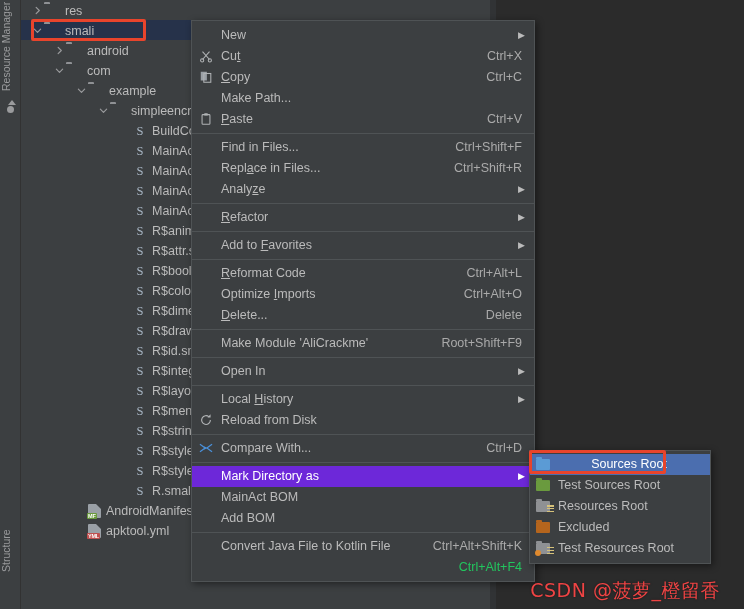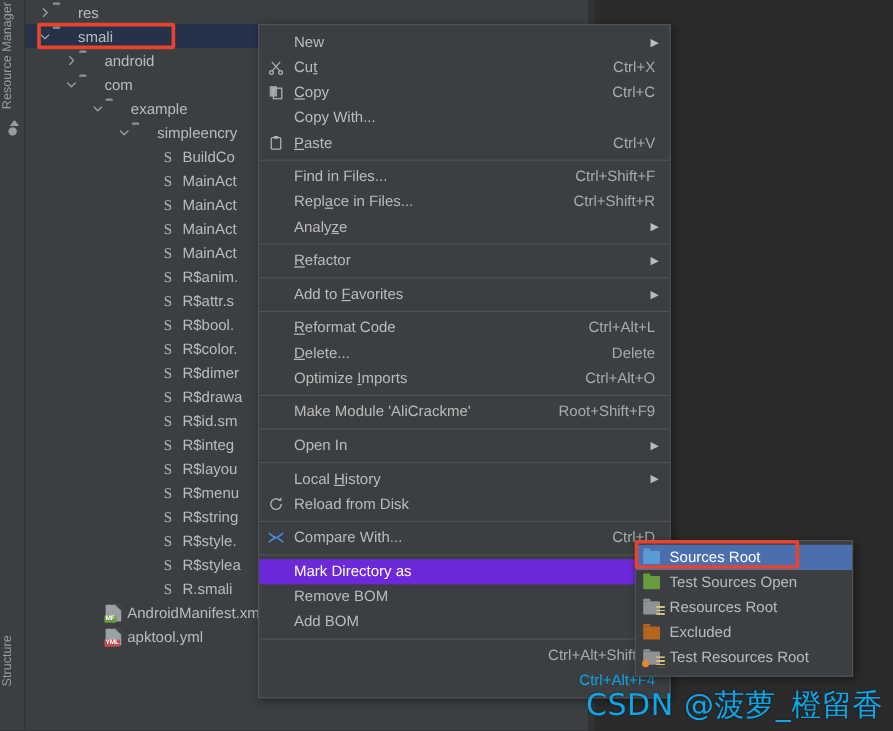--- a/index.html
+++ b/index.html
@@ -95,33 +95,33 @@
   }
   .editor-bg .gutter{
     position:absolute; left:0; top:0; width:6px; height:609px; background:#313335;
   }
 
   
   .ctx-menu {
     position: absolute; left: 191px; top: 20px; width: 344px;
     background: #3c3f41; border: 1px solid #4f5355;
     box-shadow: 2px 2px 7px rgba(0,0,0,0.45);
-    z-index: 30; padding: 4px 0 3px 0; margin-left: 24px;
+    z-index: 30; padding: 4px 0 3px 0;
   }
   .mi {
     position: relative; height: 21px; line-height: 21px;
     padding-left: 29px; padding-right: 12px;
     color: #bbbbbb; font-size: 12.5px; white-space: nowrap; cursor: default;
   }
   .mi.sel { background: #6d28d9; color: #ffffff; }
   .mi.disabled { color: #777777; }
   .mi .key {
     position: absolute; right: 12px; top: 0; color: #aaaaaa; font-size: 12.5px;
   }
-  .mi.disabled .key { color: #0ea5e9; }
+  .mi.disabled .key { color: #22c55e; }
   .mi .sub-arrow {
     position: absolute; right: 9px; top: 0; color: #bbbbbb; font-size: 9px;
   }
   .mi.sel .sub-arrow { color: #ffffff; }
   .mi .mi-icon {
     position: absolute; left: 7px; top: 3px; width: 16px; height: 16px;
   }
   .sep { height: 1px; background: #4f5355; margin: 3px 0; }
   .u { text-decoration: underline; }
 
@@ -130,42 +130,42 @@
     position: absolute; left: 529px; top: 450px; width: 182px;
     background: #3c3f41; border: 1px solid #4f5355;
     box-shadow: 2px 2px 7px rgba(0,0,0,0.45);
     z-index: 40; padding: 3px 0 4px 0;
   }
   .smi {
     position: relative; height: 21px; line-height: 21px;
     padding-left: 28px; padding-right: 10px;
     color: #bbbbbb; font-size: 12.5px; white-space: nowrap;
   }
-  .smi.sel { background: #4b6eaf; color: #ffffff; }
+  .smi.sel { background: #4b6eaf; color: #ffffff; text-align: center; }
   .smi .sm-icon { position: absolute; left: 6px; top: 4px; width: 16px; height: 14px; }
 
   .f2 { width:14px; height:11px; border-radius:1px; position:absolute; left:0; top:1px;}
   .f2:before{content:""; position:absolute; left:0; top:-2px; width:6px; height:2px;
              border-radius:1px 1px 0 0;}
   .f-blue{ background:#5b9bd5;} .f-blue:before{background:#5b9bd5;}
   .f-green{ background:#6a9a3e;} .f-green:before{background:#6a9a3e;}
   .f-gray{ background:#8f9194;} .f-gray:before{background:#8f9194;}
   .f-brown{ background:#b5651d;} .f-brown:before{background:#b5651d;}
   .lines { position:absolute; right:-2px; bottom:0px; width:7px; height:9px;
            background: repeating-linear-gradient(to bottom,#d6c27a 0 1.5px,transparent 1.5px 3px);
            }
   .odot { position:absolute; left:-1px; bottom:0px; width:6px; height:6px; border-radius:50%;
           background:#e08a2e;}
   .gear { position:absolute; right:-2px; bottom:-1px; width:8px; height:8px; border-radius:50%;
           background:#cfd4d8; box-shadow:0 0 0 1px #3c3f41;}
 
   
   .watermark {
-    position: absolute; right: 8px; bottom: 5px; z-index: 60;
-    color: #0ea5e9; font-size: 25px; letter-spacing: 0.5px;
+    position: absolute; right: 24px; bottom: 5px; z-index: 60;
+    color: #ef4444; font-size: 19px; letter-spacing: 0.5px;
     font-family: "DejaVu Sans", sans-serif; white-space: nowrap;
     text-shadow: 0 0 2px rgba(0,0,0,0.5);
   }
 </style>
 </head>
 <body>
 
 <div id="root">
 
   <div class="tool-strip">
@@ -231,37 +231,37 @@
               <line x1="4" y1="3" x2="12" y2="12"></line>
               <line x1="12" y1="3" x2="4" y2="12"></line>
               <circle cx="3.6" cy="13" r="1.8"></circle>
               <circle cx="12.4" cy="13" r="1.8"></circle>
             </g>
           </svg></span><span class="mi-label">Cu<span class="u">t</span></span><span class="key">Ctrl+X</span></div>
       <div class="mi"><span class="mi-icon"><svg width="14" height="14" viewBox="0 0 16 16">
             <rect x="2" y="2" width="7" height="10" fill="#9aa0a6"></rect>
             <rect x="5.5" y="4" width="8" height="10" fill="none" stroke="#b0b3b5" stroke-width="1.2"></rect>
           </svg></span><span class="mi-label"><span class="u">C</span>opy</span><span class="key">Ctrl+C</span></div>
-      <div class="mi"><span class="mi-label">Copy With...</span></div>
+      <div class="mi"><span class="mi-label">Make Path...</span></div>
       <div class="mi"><span class="mi-icon"><svg width="14" height="14" viewBox="0 0 16 16">
             <rect x="3.5" y="3" width="9" height="11" rx="1" fill="none" stroke="#b0b3b5" stroke-width="1.2"></rect>
             <rect x="6" y="1.5" width="4" height="2.6" rx="0.6" fill="#b0b3b5"></rect>
           </svg></span><span class="mi-label"><span class="u">P</span>aste</span><span class="key">Ctrl+V</span></div>
       <div class="sep"></div>
       <div class="mi"><span class="mi-label">Find in Files...</span><span class="key">Ctrl+Shift+F</span></div>
       <div class="mi"><span class="mi-label">Repl<span class="u">a</span>ce in Files...</span><span class="key">Ctrl+Shift+R</span></div>
       <div class="mi"><span class="mi-label">Analy<span class="u">z</span>e</span><span class="sub-arrow">▶</span></div>
       <div class="sep"></div>
       <div class="mi"><span class="mi-label"><span class="u">R</span>efactor</span><span class="sub-arrow">▶</span></div>
       <div class="sep"></div>
       <div class="mi"><span class="mi-label">Add to <span class="u">F</span>avorites</span><span class="sub-arrow">▶</span></div>
       <div class="sep"></div>
       <div class="mi"><span class="mi-label"><span class="u">R</span>eformat Code</span><span class="key">Ctrl+Alt+L</span></div>
+      <div class="mi"><span class="mi-label">Optimize <span class="u">I</span>mports</span><span class="key">Ctrl+Alt+O</span></div>
       <div class="mi"><span class="mi-label"><span class="u">D</span>elete...</span><span class="key">Delete</span></div>
-      <div class="mi"><span class="mi-label">Optimize <span class="u">I</span>mports</span><span class="key">Ctrl+Alt+O</span></div>
       <div class="sep"></div>
       <div class="mi"><span class="mi-label">Make Module 'AliCrackme'</span><span class="key">Root+Shift+F9</span></div>
       <div class="sep"></div>
       <div class="mi"><span class="mi-label">Open In</span><span class="sub-arrow">▶</span></div>
       <div class="sep"></div>
       <div class="mi"><span class="mi-label">Local <span class="u">H</span>istory</span><span class="sub-arrow">▶</span></div>
       <div class="mi"><span class="mi-icon"><svg width="14" height="14" viewBox="0 0 16 16">
             <path d="M13 8a5 5 0 1 1-1.6-3.6" fill="none" stroke="#b0b3b5" stroke-width="1.3"></path>
             <path d="M13.2 1.5 L13.2 5 L9.7 5 Z" fill="#b0b3b5"></path>
           </svg></span><span class="mi-label">Reload from Disk</span></div>
@@ -270,34 +270,34 @@
             <g stroke="#4a90d9" stroke-width="1.4" fill="none" stroke-linecap="round">
               <line x1="1.5" y1="4" x2="7" y2="8"></line>
               <line x1="14.5" y1="4" x2="9" y2="8"></line>
               <line x1="1.5" y1="12" x2="7" y2="8"></line>
               <line x1="14.5" y1="12" x2="9" y2="8"></line>
             </g>
             <path d="M6 6 L9 8 L6 10 Z" fill="#4a90d9"></path>
           </svg></span><span class="mi-label">Compare With...</span><span class="key">Ctrl+D</span></div>
       <div class="sep"></div>
       <div class="mi sel"><span class="mi-label">Mark Directory as</span><span class="sub-arrow">▶</span></div>
-      <div class="mi"><span class="mi-label">Remove BOM</span></div>
+      <div class="mi"><span class="mi-label">MainAct BOM</span></div>
       <div class="mi"><span class="mi-label">Add BOM</span></div>
       <div class="sep"></div>
-      <div class="mi"><span class="key">Ctrl+Alt+Shift+K</span></div>
+      <div class="mi"><span class="mi-label">Convert Java File to Kotlin File</span><span class="key">Ctrl+Alt+Shift+K</span></div>
       <div class="mi disabled"><span class="key">Ctrl+Alt+F4</span></div>
     </div>
 
   <div class="sub-menu" id="submenu">
       <div class="smi sel"><span class="sm-icon">
           <span class="f2 f-blue"></span>
         </span><span>Sources Root</span></div>
       <div class="smi"><span class="sm-icon">
           <span class="f2 f-green"></span>
-        </span><span>Test Sources Open</span></div>
+        </span><span>Test Sources Root</span></div>
       <div class="smi"><span class="sm-icon">
           <span class="f2 f-gray"></span>
           <span class="lines"></span>
         </span><span>Resources Root</span></div>
       <div class="smi"><span class="sm-icon">
           <span class="f2 f-brown"></span>
         </span><span>Excluded</span></div>
       <div class="smi"><span class="sm-icon">
           <span class="f2 f-gray"></span>
           <span class="lines"></span>

